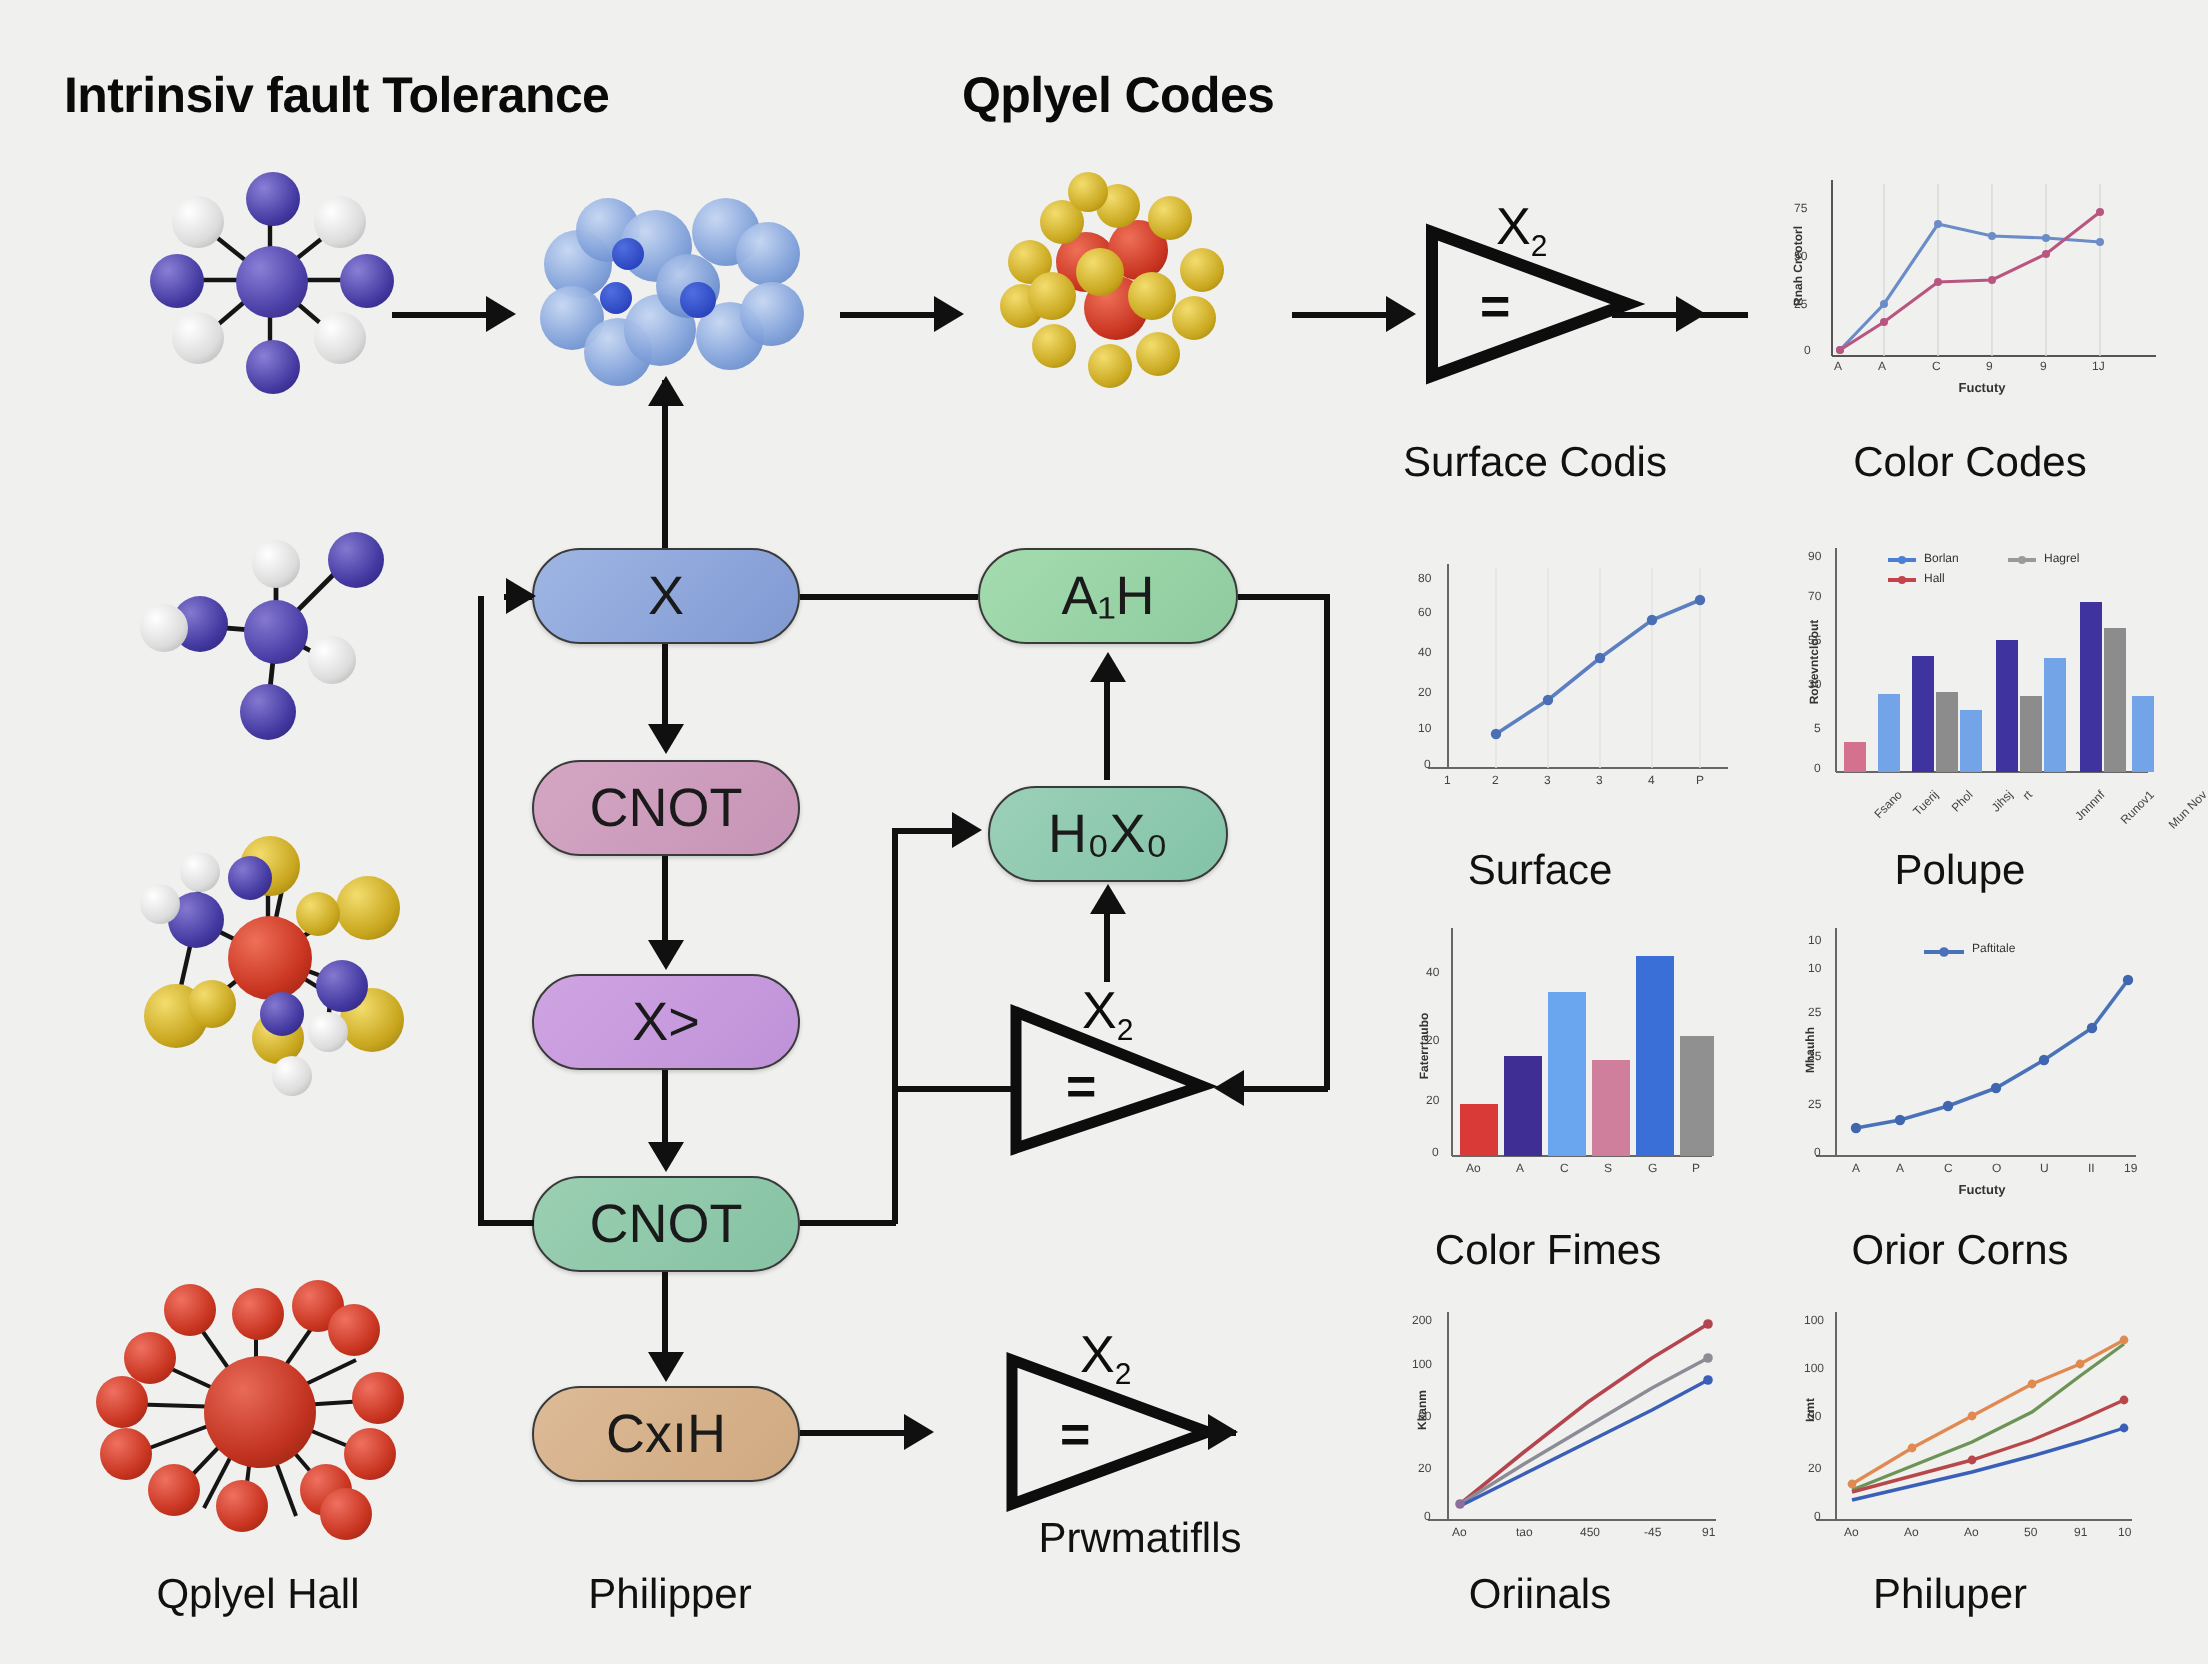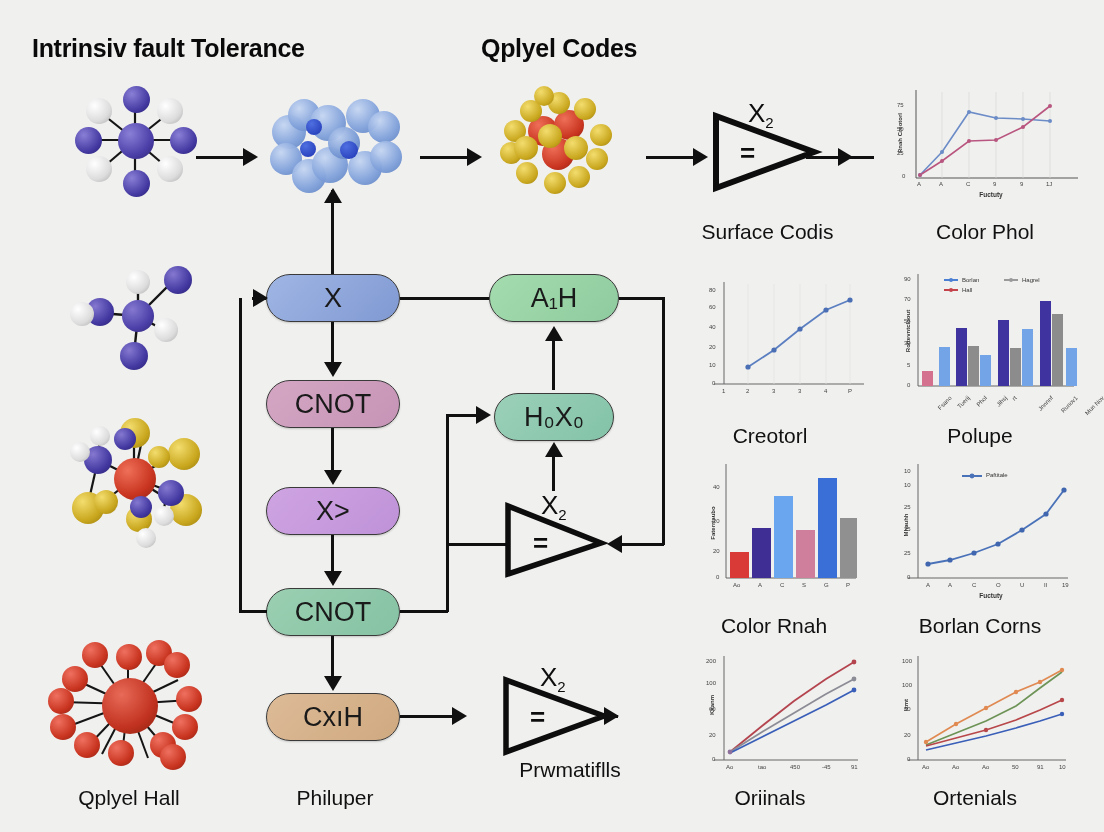--- a/index.html
+++ b/index.html
@@ -244,21 +244,21 @@
   <div class="tick" style="left:13px; top:44px;">50</div>
   <div class="tick" style="left:13px; top:20px;">75</div>
   <div class="tick" style="left:33px; top:99px;">A</div>
   <div class="tick" style="left:55px; top:99px;">A</div>
   <div class="tick" style="left:82px; top:99px;">C</div>
   <div class="tick" style="left:109px; top:99px;">9</div>
   <div class="tick" style="left:136px; top:99px;">9</div>
   <div class="tick" style="left:162px; top:99px;">1J</div>
   <div class="axis-label-x" style="left:72px; top:109px; width:70px;">Fuctuty</div>
 </div>
-<div class="abs caption" style="left:900px; top:220px; width:170px;">Color Phol</div>
+<div class="abs caption" style="left:900px; top:220px; width:170px;">Color Codes</div>
 
 <div class="mol" style="left:56px; top:258px; width:160px; height:115px;">
   <svg width="160" height="115" style="position:absolute;left:0;top:0;">
     <g stroke="#151515" stroke-width="2.4">
       <line x1="82" y1="58" x2="82" y2="28"></line>
         <line x1="82" y1="58" x2="78" y2="96"></line>
       <line x1="82" y1="58" x2="44" y2="55"></line>
         <line x1="82" y1="58" x2="118" y2="22"></line>
       <line x1="82" y1="58" x2="104" y2="70"></line>
     </g>
@@ -429,21 +429,21 @@
     <polygon points="6,8 6,80 104,44" fill="none" stroke="#0d0d0d" stroke-width="5.5" stroke-linejoin="miter"></polygon>
   </svg>
   <div class="glabel" style="left:40px;top:-10px;">
     <span>X</span><sub style="font-size:15px;">2</sub>
   </div>
   <div class="geq" style="left:30px;top:30px;">=</div>
 </div>
 <div class="ln lnh abs" style="left:600px; top:715px; width:18px;"></div>
 <div class="arrowhead ah-right abs" style="left:604px; top:707px;"></div>
 
-<div class="abs caption" style="left:255px; top:786px; width:160px;">Philuper</div>
+<div class="abs caption" style="left:255px; top:786px; width:160px;">Philipper</div>
 <div class="abs caption" style="left:480px; top:758px; width:180px;">Prwmatiflls</div>
 
 <div class="chart-panel" style="left:678px; top:272px; width:190px; height:140px;">
   <svg width="190" height="140" style="position:absolute;left:0;top:0;">
     <line x1="46" y1="10" x2="46" y2="112" stroke="#666" stroke-width="1"></line>
     <line x1="36" y1="112" x2="186" y2="112" stroke="#666" stroke-width="1"></line>
     <g stroke="#e2e2e2" stroke-width="0.7">
       <line x1="70" y1="12" x2="70" y2="112"></line>
       <line x1="96" y1="12" x2="96" y2="112"></line>
       <line x1="122" y1="12" x2="122" y2="112"></line>
@@ -465,21 +465,21 @@
   <div class="tick" style="left:31px; top:52px;">40</div>
   <div class="tick" style="left:31px; top:32px;">60</div>
   <div class="tick" style="left:31px; top:15px;">80</div>
   <div class="tick" style="left:44px; top:116px;">1</div>
   <div class="tick" style="left:68px; top:116px;">2</div>
   <div class="tick" style="left:94px; top:116px;">3</div>
   <div class="tick" style="left:120px; top:116px;">3</div>
   <div class="tick" style="left:146px; top:116px;">4</div>
   <div class="tick" style="left:170px; top:116px;">P</div>
 </div>
-<div class="abs caption" style="left:700px; top:424px; width:140px;">Creotorl</div>
+<div class="abs caption" style="left:700px; top:424px; width:140px;">Surface</div>
 
 <div class="chart-panel" style="left:876px; top:268px; width:208px; height:150px;">
   <svg width="208" height="150" style="position:absolute;left:0;top:0;">
     <line x1="42" y1="6" x2="42" y2="118" stroke="#666" stroke-width="1"></line>
     <line x1="42" y1="118" x2="198" y2="118" stroke="#666" stroke-width="1"></line>
 
     <rect x="46" y="103" width="11" height="15" fill="#d4718f"></rect>
     <rect x="63" y="79" width="11" height="39" fill="#74a4e8"></rect>
     <rect x="80" y="60" width="11" height="58" fill="#3f33a0"></rect>
     <rect x="92" y="78" width="11" height="40" fill="#8c8c8c"></rect>
@@ -535,21 +535,21 @@
   <div class="tick" style="left:35px; top:92px;">20</div>
   <div class="tick" style="left:35px; top:62px;">20</div>
   <div class="tick" style="left:35px; top:28px;">40</div>
   <div class="tick" style="left:55px; top:126px;">Ao</div>
   <div class="tick" style="left:80px; top:126px;">A</div>
   <div class="tick" style="left:102px; top:126px;">C</div>
   <div class="tick" style="left:124px; top:126px;">S</div>
   <div class="tick" style="left:146px; top:126px;">G</div>
   <div class="tick" style="left:168px; top:126px;">P</div>
 </div>
-<div class="abs caption" style="left:694px; top:614px; width:160px;">Color Rnah</div>
+<div class="abs caption" style="left:694px; top:614px; width:160px;">Color Fimes</div>
 
 <div class="chart-panel" style="left:876px; top:456px; width:208px; height:150px;">
   <svg width="208" height="150" style="position:absolute;left:0;top:0;">
     <line x1="42" y1="8" x2="42" y2="122" stroke="#666" stroke-width="1"></line>
     <line x1="32" y1="122" x2="192" y2="122" stroke="#666" stroke-width="1"></line>
     <polyline points="52,108 74,104 98,97 122,88 146,74 170,58 188,34" fill="none" stroke="#4a72b8" stroke-width="1.8"></polyline>
     <g fill="#3f66ae">
       <circle cx="52" cy="108" r="2.6"></circle>
         <circle cx="74" cy="104" r="2.6"></circle>
         <circle cx="98" cy="97" r="2.6"></circle>
@@ -571,21 +571,21 @@
   <div class="tick" style="left:28px; top:12px;">10</div>
   <div class="tick" style="left:50px; top:126px;">A</div>
   <div class="tick" style="left:72px; top:126px;">A</div>
   <div class="tick" style="left:96px; top:126px;">C</div>
   <div class="tick" style="left:120px; top:126px;">O</div>
   <div class="tick" style="left:144px; top:126px;">U</div>
   <div class="tick" style="left:168px; top:126px;">II</div>
   <div class="tick" style="left:186px; top:126px;">19</div>
   <div class="axis-label-x" style="left:80px; top:136px; width:70px;">Fuctuty</div>
 </div>
-<div class="abs caption" style="left:895px; top:614px; width:170px;">Borlan Corns</div>
+<div class="abs caption" style="left:895px; top:614px; width:170px;">Orior Corns</div>
 
 <div class="chart-panel" style="left:678px; top:648px; width:190px; height:140px;">
   <svg width="190" height="140" style="position:absolute;left:0;top:0;">
     <line x1="46" y1="8" x2="46" y2="112" stroke="#666" stroke-width="1"></line>
     <line x1="36" y1="112" x2="180" y2="112" stroke="#666" stroke-width="1"></line>
     <polyline points="52,104 84,78 116,53 148,31 176,14" fill="none" stroke="#b4454f" stroke-width="1.8"></polyline>
     <polyline points="52,104 84,84 116,65 148,46 176,31" fill="none" stroke="#8c8c96" stroke-width="1.8"></polyline>
     <polyline points="52,105 84,89 116,73 148,57 176,42" fill="none" stroke="#3a5fb8" stroke-width="1.8"></polyline>
     <circle cx="176" cy="14" r="2.4" fill="#b4454f"></circle>
     <circle cx="176" cy="31" r="2.4" fill="#8c8c96"></circle>
@@ -636,13 +636,13 @@
   <div class="tick" style="left:28px; top:58px;">50</div>
   <div class="tick" style="left:26px; top:34px;">100</div>
   <div class="tick" style="left:26px; top:10px;">100</div>
   <div class="tick" style="left:46px; top:116px;">Ao</div>
   <div class="tick" style="left:76px; top:116px;">Ao</div>
   <div class="tick" style="left:106px; top:116px;">Ao</div>
   <div class="tick" style="left:136px; top:116px;">50</div>
   <div class="tick" style="left:161px; top:116px;">91</div>
   <div class="tick" style="left:183px; top:116px;">10</div>
 </div>
-<div class="abs caption" style="left:905px; top:786px; width:140px;">Ortenials</div>
+<div class="abs caption" style="left:905px; top:786px; width:140px;">Philuper</div>
 
 </body></html>

